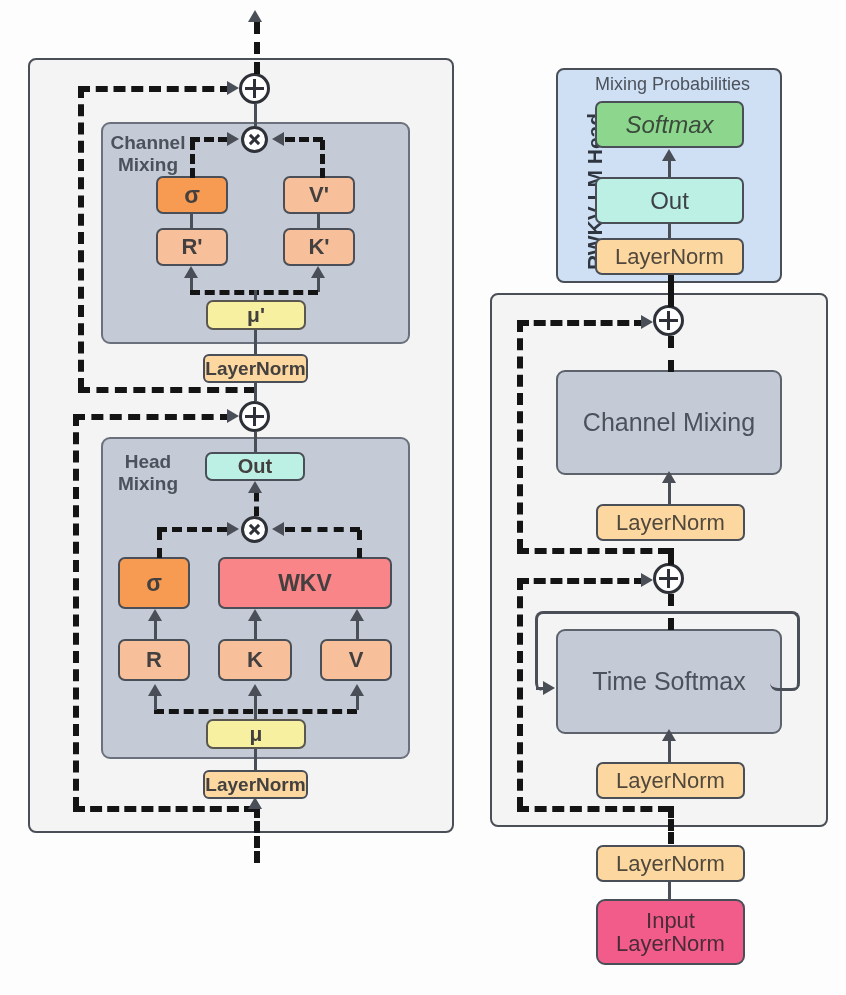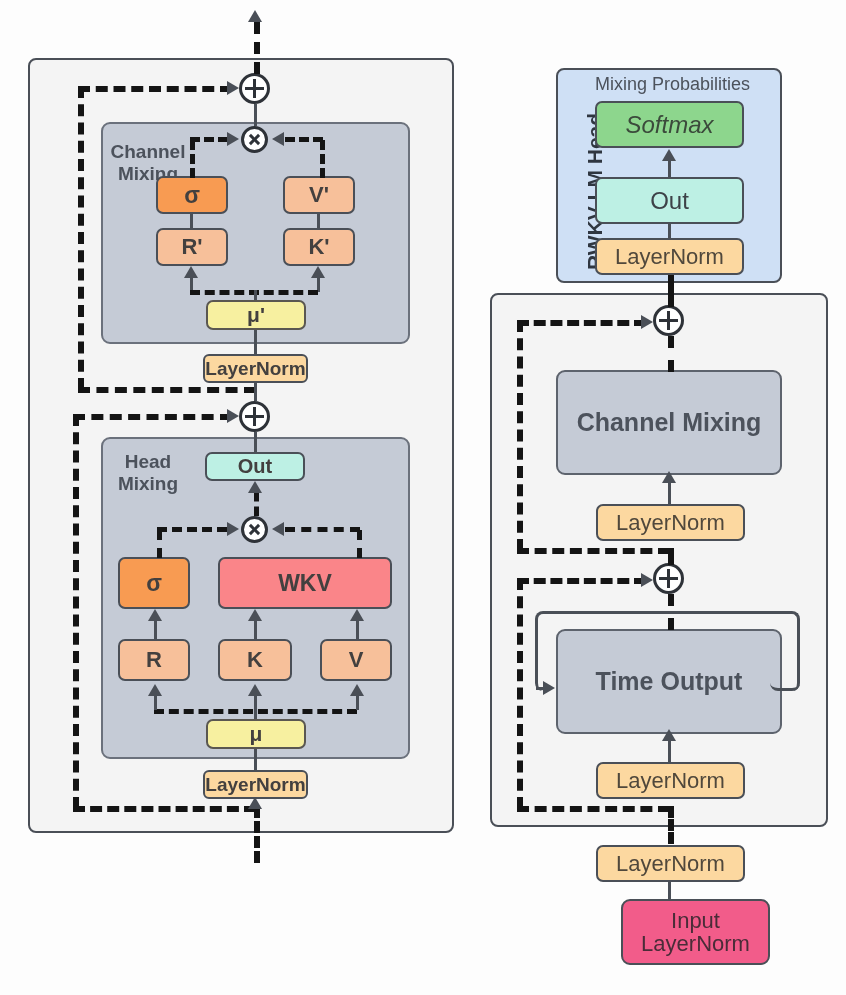--- a/index.html
+++ b/index.html
@@ -18,21 +18,21 @@
   .box.sigma{background:#f89b52;font-size:23px;font-weight:700;}
   .box.proj{background:#f7c09a;font-size:22px;font-weight:700;}
   .box.mu{background:#f7f0a0;font-size:21px;font-weight:700;border-color:#5a5751;}
   .box.ln{background:#fcd8a0;font-size:19px;font-weight:700;border-radius:6px;}
   .box.wkv{background:#fa8589;font-size:23px;font-weight:700;}
   .box.out{background:#bdf0e4;font-size:20px;font-weight:700;}
   .box.outbig{background:#bdf0e4;font-size:24px;font-weight:400;color:#3d4248;}
   .box.softmax{background:#8dd68d;font-size:24px;font-weight:400;color:#3b4a3b;}
   .box.lnbig{background:#fcd8a0;font-size:22px;font-weight:400;color:#50483c;}
   .box.embed{background:#f25c8a;font-size:22px;font-weight:400;color:#4a2c38;border-radius:9px;}
-  .box.bigmix{background:#c5cbd6;font-size:25px;font-weight:700;color:#4c525c;border:2.5px solid #5d636d;border-radius:9px;}
+  .box.bigmix{background:#c5cbd6;font-size:25px;font-weight:400;color:#4c525c;border:2.5px solid #5d636d;border-radius:9px;}
 
   
   .mixlabel{position:absolute;font-size:19px;font-weight:700;color:#4c525c;line-height:1.15;text-align:center;}
   .toplabel{position:absolute;font-size:18px;color:#4c525c;}
   .vlabel{position:absolute;font-size:21px;font-weight:700;color:#2f3640;
           transform-origin:0 0;transform:rotate(-90deg);white-space:nowrap;}
 
   
   .sv{position:absolute;width:3px;background:#4a4f57;}
   .sh{position:absolute;height:3px;background:#4a4f57;}
@@ -60,21 +60,21 @@
   .looppath{position:absolute;box-sizing:border-box;border:3px solid #4a4f57;background:transparent;}
 </style>
 </head>
 <body>
 
 <div id="stage">
 
   <div class="panel" style="left:28px;top:58px;width:426px;height:775px;"></div>
 
   <div class="subpanel" style="left:101px;top:122px;width:309px;height:222px;"></div>
-  <div class="mixlabel" style="left:105px;top:141px;width:86px;">
+  <div class="mixlabel" style="left:105px;top:132px;width:86px;">
     <span>Channel</span><br>
     <span>Mixing</span>
   </div>
 
   <div class="box sigma" style="left:156px;top:176px;width:72px;height:38px;">σ</div>
   <div class="box proj" style="left:156px;top:228px;width:72px;height:38px;">R'</div>
   <div class="box proj" style="left:283px;top:176px;width:72px;height:38px;">V'</div>
   <div class="box proj" style="left:283px;top:228px;width:72px;height:38px;">K'</div>
   <div class="box mu" style="left:206px;top:300px;width:100px;height:30px;">μ'</div>
   <div class="box ln" style="left:203px;top:354px;width:105px;height:29px;">LayerNorm</div>
@@ -205,21 +205,21 @@
   <div class="dv" style="left:668px;top:293px;height:14px;"></div>
   <div class="dv" style="left:668px;top:336px;height:36px;"></div>
   <div class="sv" style="left:668px;top:482px;height:22px;"></div>
   <div class="ar-up" style="left:662px;top:471px;"></div>
 
   <div class="dh" style="left:517px;top:320px;width:129px;"></div>
   <div class="ar-right" style="left:641px;top:315px;"></div>
   <div class="dv" style="left:517px;top:320px;height:231px;"></div>
   <div class="dh" style="left:517px;top:548px;width:153px;"></div>
 
-  <div class="box bigmix" style="left:556px;top:629px;width:226px;height:105px;">Time Output</div>
+  <div class="box bigmix" style="left:556px;top:629px;width:226px;height:105px;">Time Softmax</div>
   <div class="box lnbig" style="left:596px;top:762px;width:149px;height:37px;">LayerNorm</div>
 
   <div class="op oplus" style="left:653px;top:563px;width:31px;height:31px;">
     <span class="b1"></span>
       <span class="b2"></span>
   </div>
   <div class="dv" style="left:668px;top:548px;height:17px;"></div>
   <div class="dv" style="left:668px;top:594px;height:36px;"></div>
   <div class="sv" style="left:668px;top:740px;height:22px;"></div>
   <div class="ar-up" style="left:662px;top:729px;"></div>
@@ -230,18 +230,18 @@
   <div class="sh" style="left:536px;top:687px;width:12px;"></div>
 
   <div class="dh" style="left:517px;top:578px;width:129px;"></div>
   <div class="ar-right" style="left:641px;top:573px;"></div>
   <div class="dv" style="left:517px;top:578px;height:231px;"></div>
   <div class="dh" style="left:517px;top:806px;width:153px;"></div>
 
   <div class="dv" style="left:668px;top:806px;height:38px;"></div>
   <div class="box lnbig" style="left:596px;top:845px;width:149px;height:37px;">LayerNorm</div>
   <div class="sv" style="left:668px;top:882px;height:17px;"></div>
-  <div class="box embed" style="left:596px;top:899px;width:149px;height:66px;flex-direction:column;margin-left:25px;">
+  <div class="box embed" style="left:596px;top:899px;width:149px;height:66px;flex-direction:column;">
     <span>Input</span>
     <span>LayerNorm</span>
   </div>
 
 </div>
 
 </body></html>

